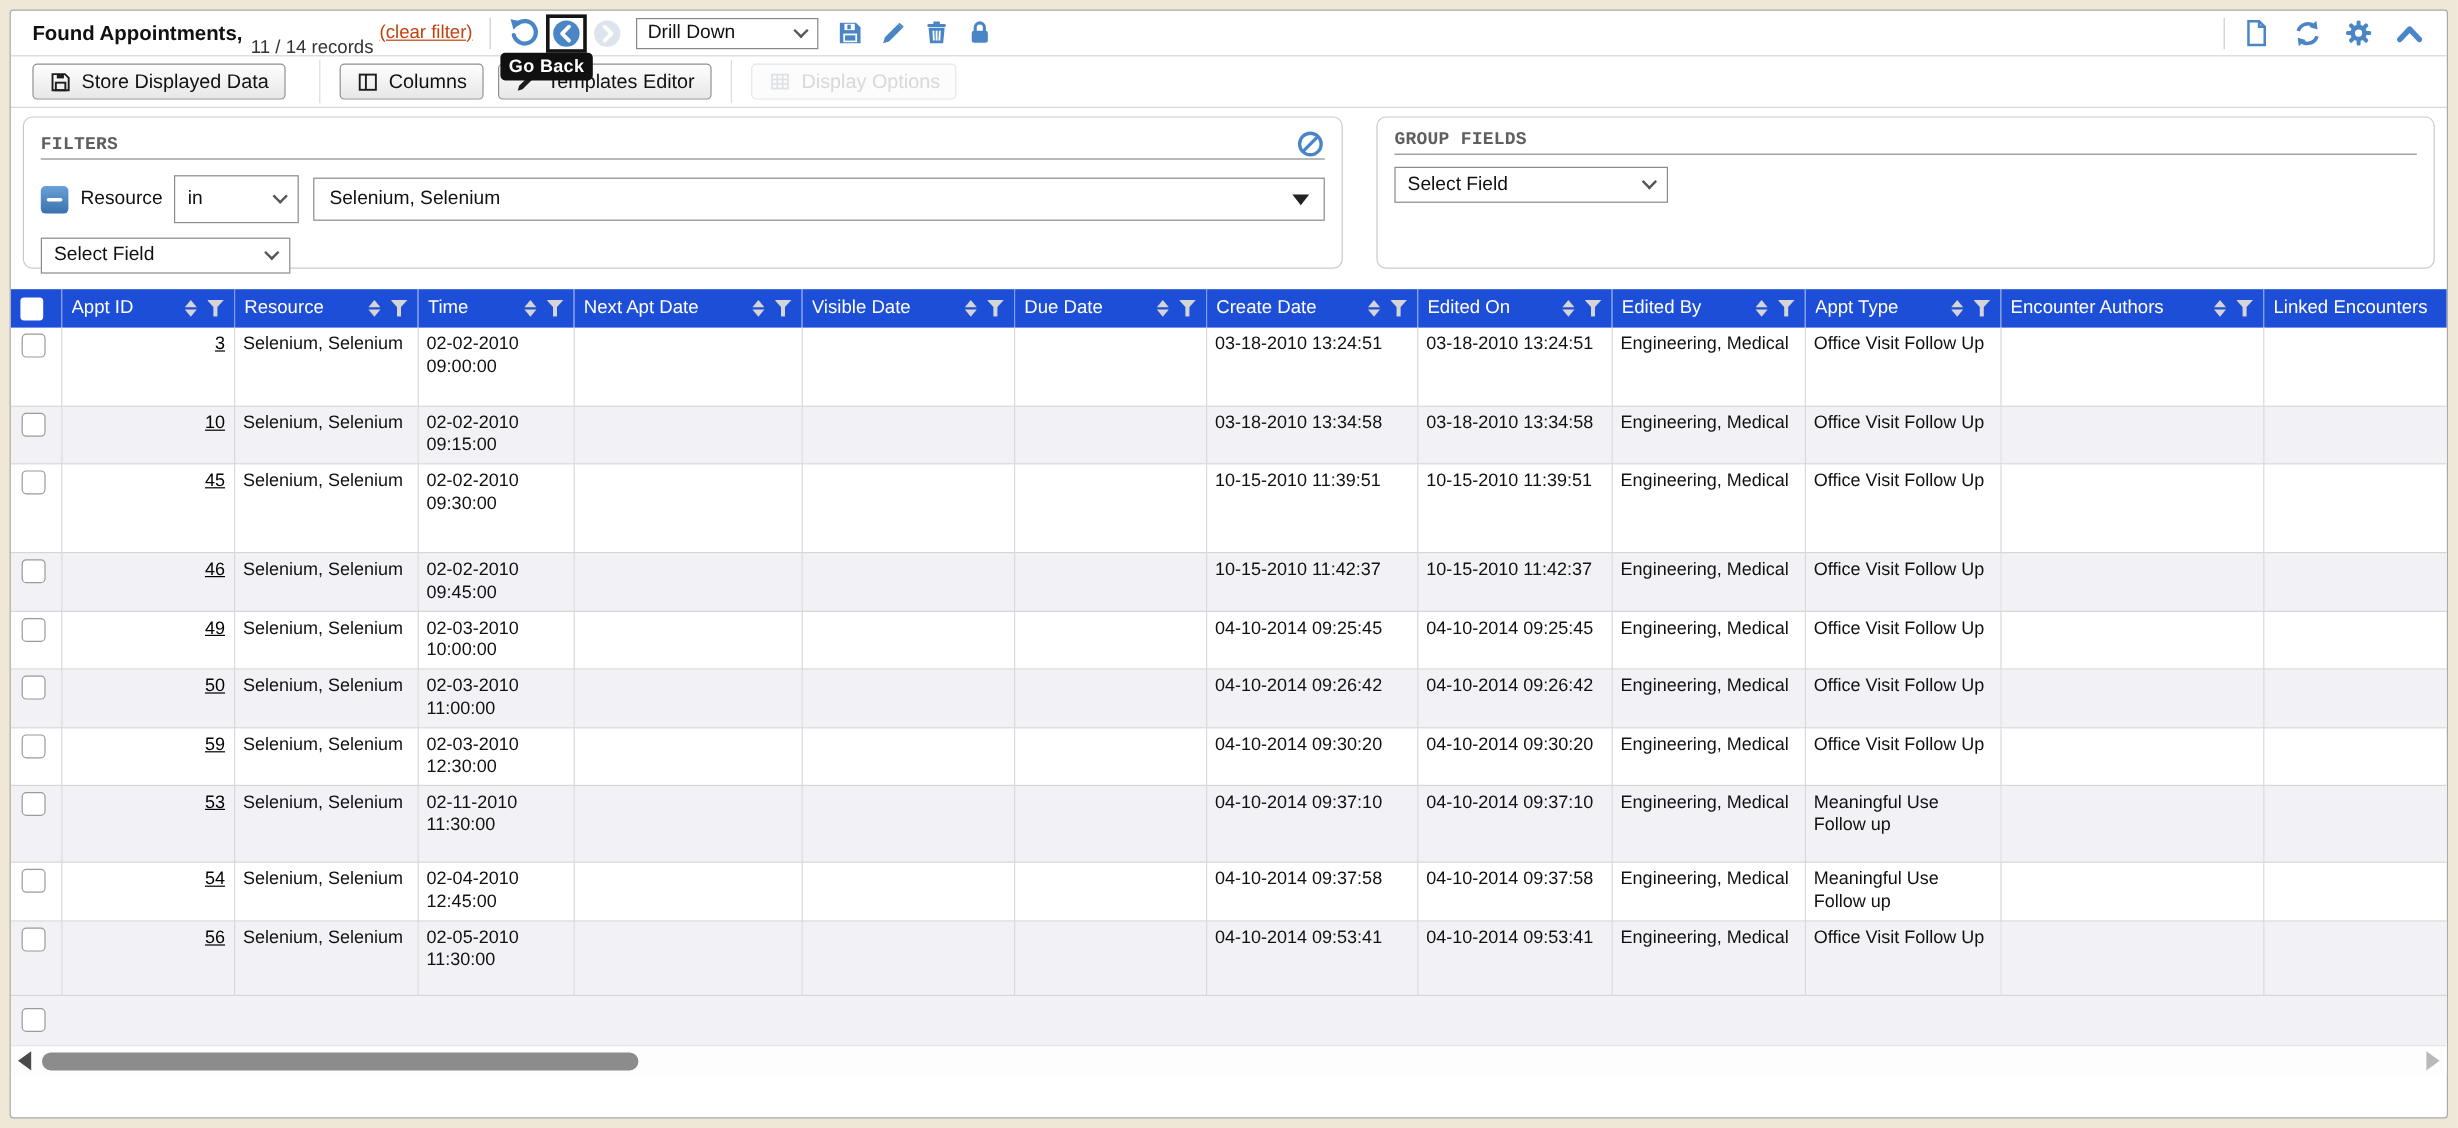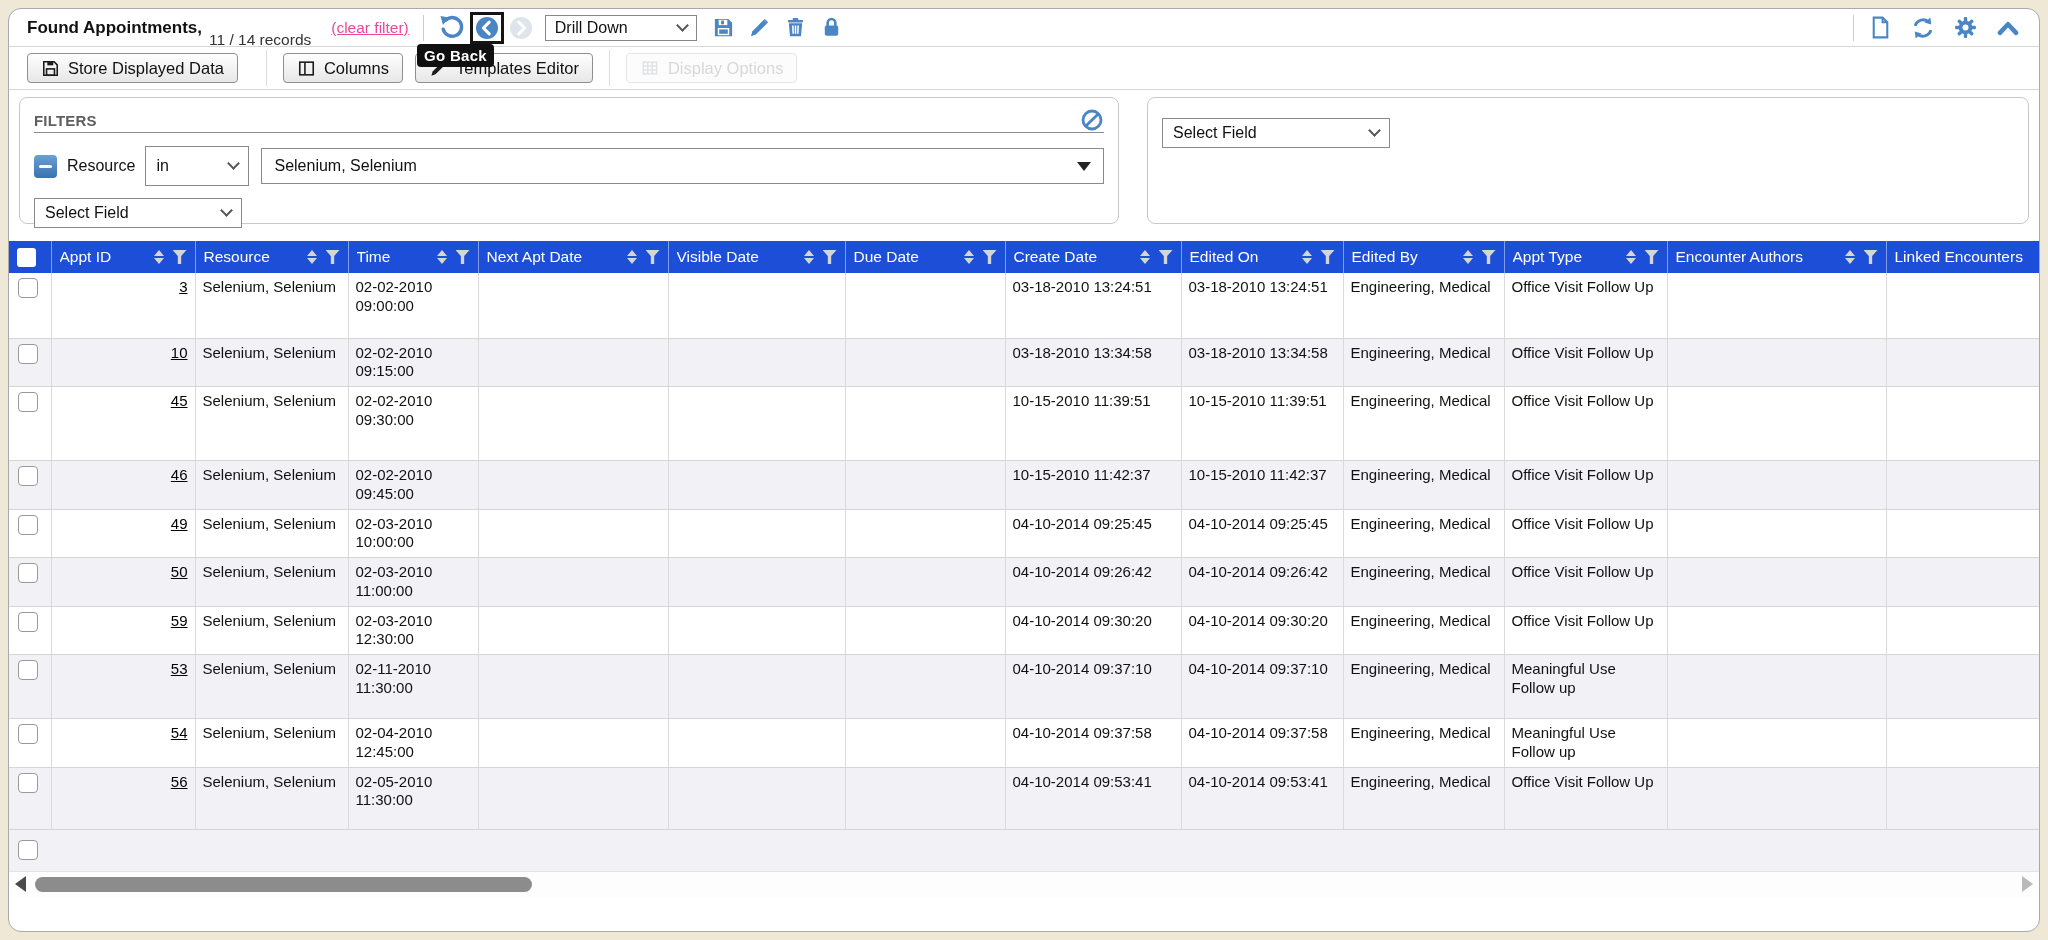--- a/index.html
+++ b/index.html
@@ -1,25 +1,25 @@
 <!DOCTYPE html>
 <html><head>
 <meta charset="utf-8">
 <style>
   * { box-sizing: border-box; margin: 0; padding: 0; }
   html,body { width:2048px; height:940px; overflow:hidden;
     font-family:"Liberation Sans", sans-serif; background:#efe8d7; color:#111; }
   .panel { position:relative; margin:8px; width:2032px; height:924px;
-    background:#fff; border:1px solid #a9a9a9; border-radius:13px; overflow:hidden; }
+    background:#fff; border:1px solid #a9a9a9; border-radius:3px; overflow:hidden; }
 
   
   .toolbar-top { height:37px; display:flex; align-items:center; padding-left:18px; }
   .title { font-size:17px; font-weight:bold; }
   .records { font-size:15.5px; color:#333; margin-left:7px;margin-top:24px; }
-  .clear-filter { font-size:15.5px; color:#ec4899; text-decoration:underline; margin-left:20px; cursor:pointer; }
+  .clear-filter { font-size:15.5px; color:#c2410c; text-decoration:underline; margin-left:5px; cursor:pointer; }
   .vsep { width:1px; height:26px; background:#ccc; margin:0 14px; }
   .icon-btn { display:inline-flex; align-items:center; justify-content:center; cursor:pointer; }
   .nav-group { display:flex; align-items:center; gap:5px; }
   .back-wrap { border:3px solid #141414; padding:1px 2px; display:flex; align-items:center; }
   .drill { margin-left:12px; width:152px; height:26px; border:1px solid #888; background:#fff;
     display:flex; align-items:center; justify-content:space-between; padding:0 9px; font-size:16px; cursor:pointer; }
   .caret { width:9px; height:9px; border-right:2px solid #555; border-bottom:2px solid #555;
     transform:rotate(45deg); margin-top:-5px; flex:none; }
   .blue-icons { display:flex; gap:13px; margin-left:15px; align-items:center; }
   .right-icons { display:flex; gap:17px; align-items:center; margin-right:18px; }
@@ -37,21 +37,21 @@
   .btn + .btn { margin-left:12px; }
   .btn.disabled { background:#fcfcfc; border-color:#e5e5e5; color:#d8d8d8; cursor:default; }
   .btn-sep { width:1px; height:36px; background:#dcdcdc; margin:0 16px; }
 
   
   .panels-row { display:flex; margin:7px 10px 0 10px; gap:28px; height:127px; }
   .sec { border:1px solid #c9c9c9; border-radius:8px; padding:10px 14px; background:#fff; }
   .sec-filters { width:1100px; }
   .sec-group { flex:1; }
   .sec-head { display:flex; justify-content:space-between; align-items:flex-end;
-    border-bottom:1px solid #8c8c8c; padding-bottom:3px; }
+    border-bottom:1px solid #8c8c8c; padding-bottom:3px;font-family:Liberation Mono, monospace; }
   .sec-title { color:#5f5f5f; font-weight:bold; font-size:15px; letter-spacing:.2px; }
   .filter-row { margin-top:13px; display:flex; align-items:center; }
   .minus-btn { width:23px; height:23px; border-radius:4px; flex:none;
     background:linear-gradient(#6aa0d8,#3a72ae); display:flex; align-items:center; justify-content:center; cursor:pointer; }
   .minus-bar { width:13px; height:3px; background:#fff; border-radius:2px; }
   .f-label { font-size:16px; margin:0 10px; }
   .sel { border:1px solid #8a8a8a; background:#fff; display:inline-flex; align-items:center;
     justify-content:space-between; padding:0 10px; font-size:16px; cursor:pointer; }
   .sel-in { width:104px; height:40px; }
   .combo { flex:1; margin-left:12px; height:36px; border:1px solid #8a8a8a; display:flex;
@@ -282,20 +282,23 @@
           <span class="black-tri"></span>
         </span>
       </div>
       <span class="sel sel-field">
         <span>Select Field</span>
         <span class="caret"></span>
       </span>
     </section>
 
     <section class="sec sec-group">
+      <div class="sec-head">
+        <span class="sec-title">GROUP FIELDS</span>
+      </div>
       <span class="sel sel-group">
         <span>Select Field</span>
         <span class="caret"></span>
       </span>
     </section>
   </div>
 
   <table>
     <colgroup id="colgroup">
         <col style="width: 42px;">

